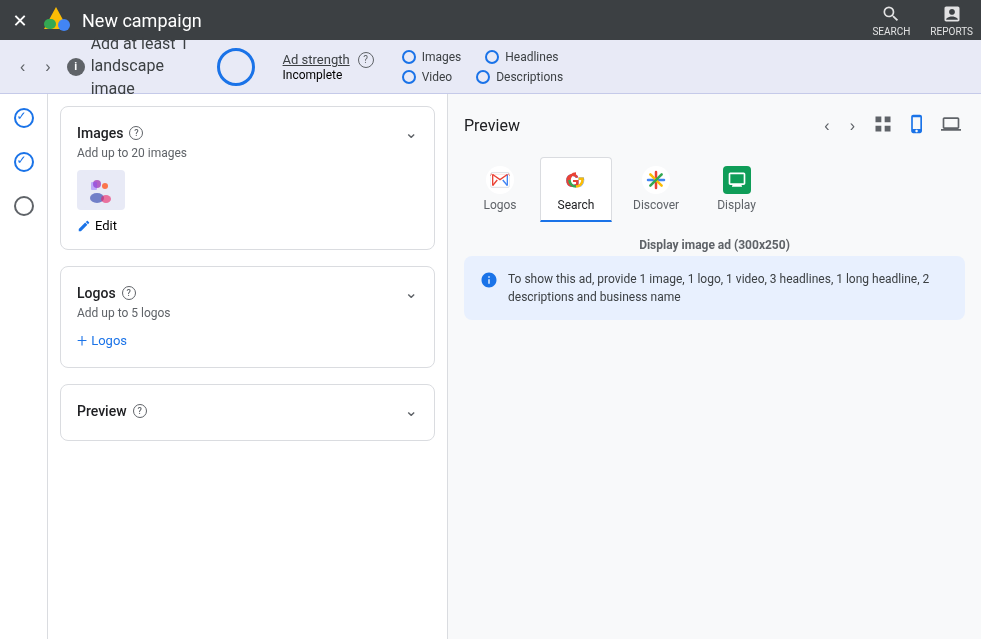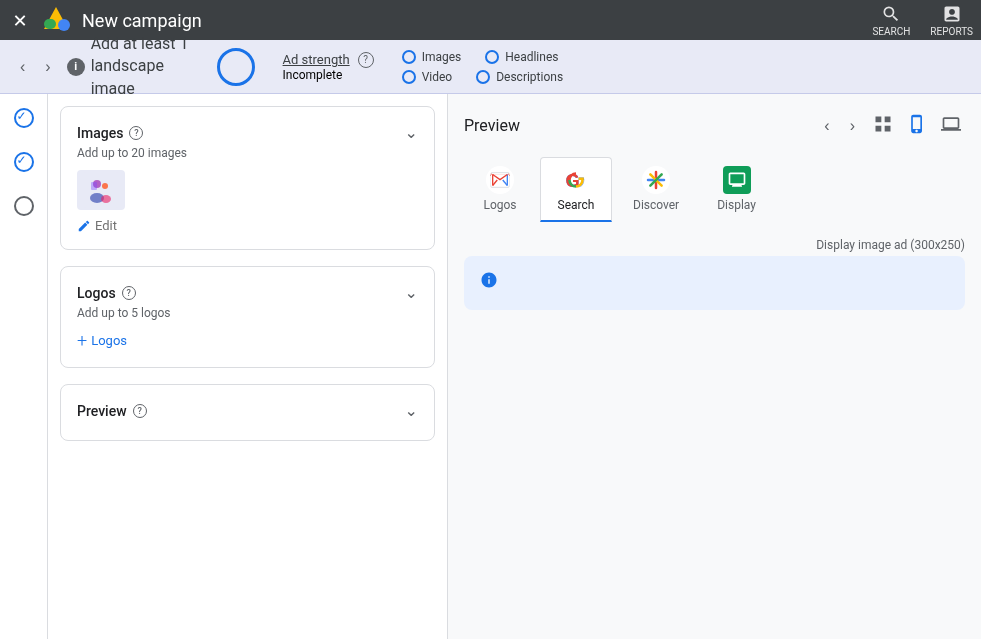--- a/index.html
+++ b/index.html
@@ -217,21 +217,21 @@
       width: 48px; height: 40px;
       background: #e8eaf6;
       border-radius: 4px;
       display: flex; align-items: center; justify-content: center;
       overflow: hidden;
       margin-bottom: 8px;
     }
     .image-thumb svg { width: 36px; height: 36px; }
 
     .edit-link {
-      color: #737373;
+      color: #000000;
       font-size: 13px;
       cursor: pointer;
       display: flex; align-items: center; gap: 4px;
       text-decoration: none;
     }
 
     .add-link {
       color: #1a73e8;
       font-size: 13px;
       cursor: pointer;
@@ -341,24 +341,25 @@
       line-height: 1.5;
     }
     .info-box-icon {
       color: #1a73e8;
       font-size: 16px;
       margin-top: 1px;
       flex-shrink: 0;
     }
 
     .display-ad-label {
-      text-align: right;
+      text-align: center;
       font-size: 12px;
       color: #5f6368;
       margin-bottom: 4px;
+      font-weight: bold;
     }
   </style>
 </head>
 <body>
 
 <div class="topbar">
   <span class="topbar-close">✕</span>
 
   <span class="topbar-logo">
     <svg width="28" height="28" viewBox="0 0 28 28">
@@ -593,17 +594,18 @@
     </div>
 
     <div class="display-ad-label">Display image ad (300x250)</div>
 
     <div class="info-box">
       <span class="info-box-icon">
         <svg width="18" height="18" viewBox="0 0 24 24" fill="#1a73e8">
             <path d="M12 2C6.48 2 2 6.48 2 12s4.48 10 10 10 10-4.48 10-10S17.52 2 12 2zm1 15h-2v-6h2v6zm0-8h-2V7h2v2z"></path>
           </svg>
       </span>
+      <span>To show this ad, provide 1 image, 1 logo, 1 video, 3 headlines, 1 long headline, 2 descriptions and business name</span>
     </div>
 
   </div>
 
 </div>
 
 </body></html>

